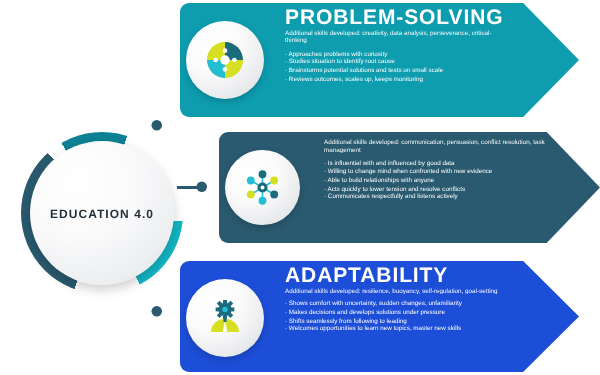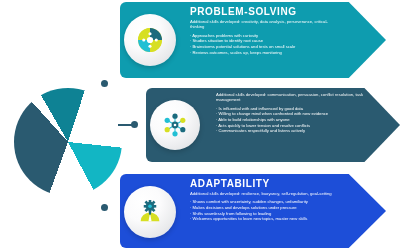--- a/index.html
+++ b/index.html
@@ -19,21 +19,21 @@
     -webkit-clip-path:polygon(0 0, 86% 0, 100% 50%, 86% 100%, 0 100%);
     clip-path:polygon(0 0, 86% 0, 100% 50%, 86% 100%, 0 100%);
     box-sizing:border-box;
   }
   .banner .b-inner{
     position:absolute;
     left:70px;top:0;right:0;bottom:0;
     padding-top:4px;
   }
   .b-title{
-    font-size:10px;
+    font-size:14px;
     font-weight:bold;
     letter-spacing:.6px;
     line-height:11px;
     margin:0 0 2px 0;
     white-space:nowrap;
   }
   .b-sub{
     font-size:4.2px;
     line-height:5.4px;
     margin:0 0 3px 0;
@@ -167,20 +167,23 @@
         <li>Shifts seamlessly from following to leading</li>
         <li>Welcomes opportunities to learn new topics, master new skills</li>
       </ul>
     </div>
   </div>
 
   <div id="center-ring">
     <div class="arc arc-dark"></div>
     <div class="arc arc-cyan"></div>
     <div class="arc arc-teal"></div>
+  </div>
+  <div id="center-circle">
+    <span id="center-label">EDUCATION 4.0</span>
   </div>
 
   <div class="conn-dot" style="left:101px;top:80px;"></div>
   <div class="conn-dot" style="left:131px;top:121px;"></div>
   <div class="conn-dot" style="left:101px;top:204px;"></div>
   <div class="conn-line" style="left:118px;top:124px;width:16px;height:2px;"></div>
 
   <div class="bubble" id="bubble-1">
     <svg class="ico" width="26" height="26" viewBox="0 0 100 100">
       <circle cx="50" cy="50" r="46" fill="#D7DF23"></circle>

